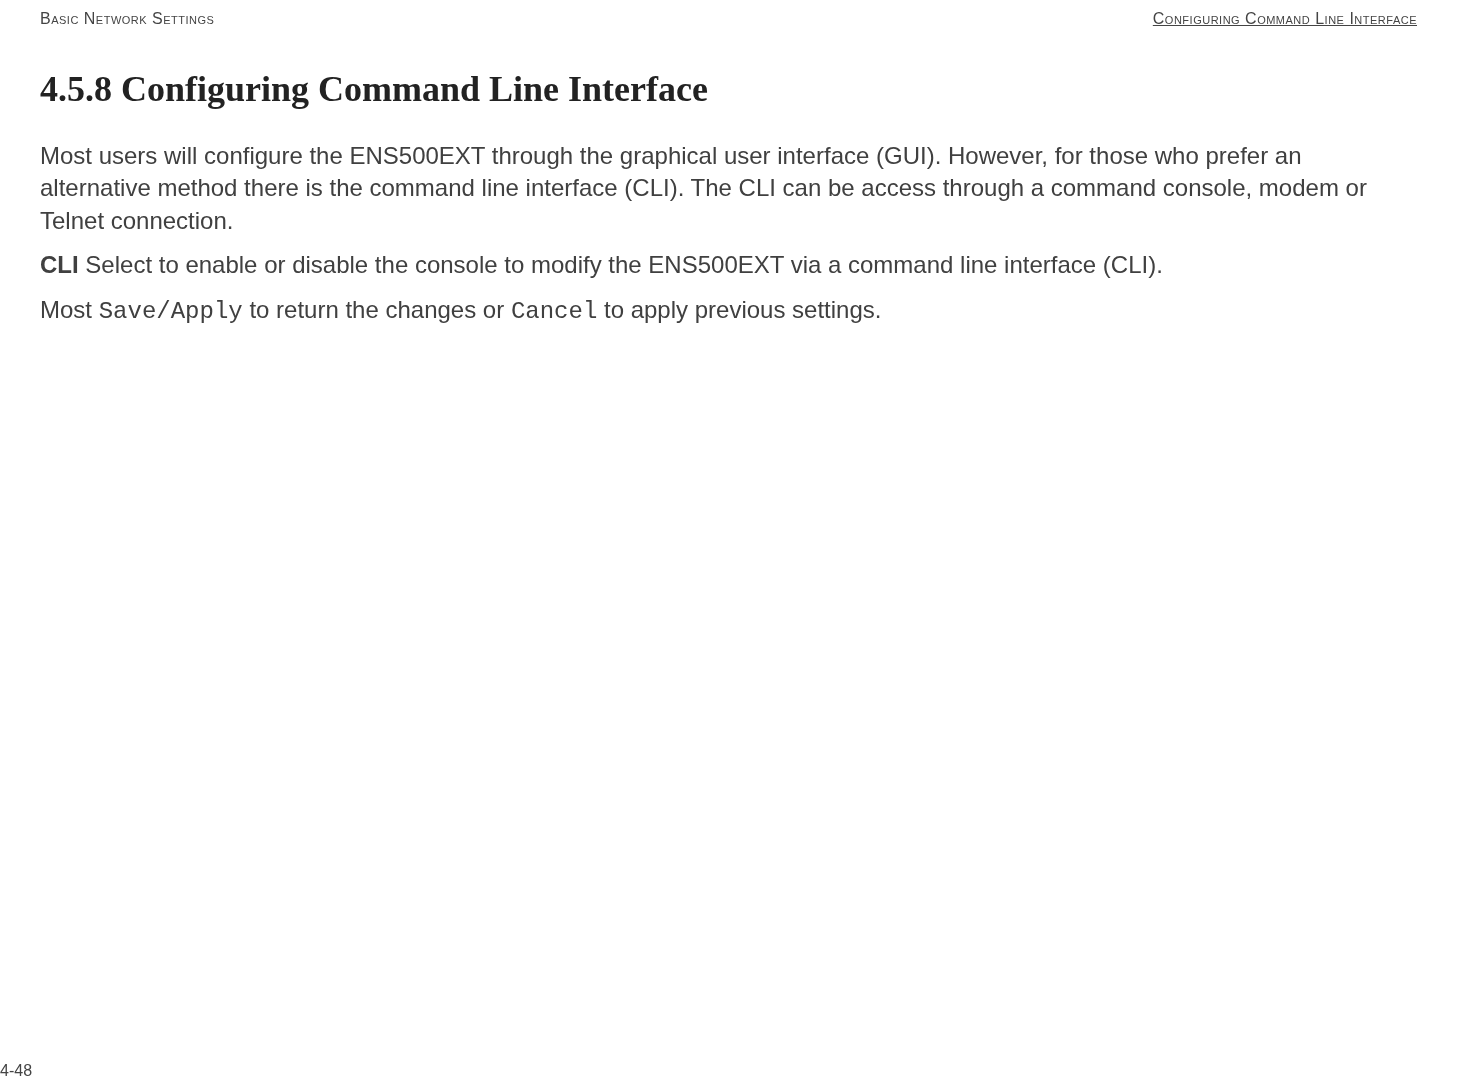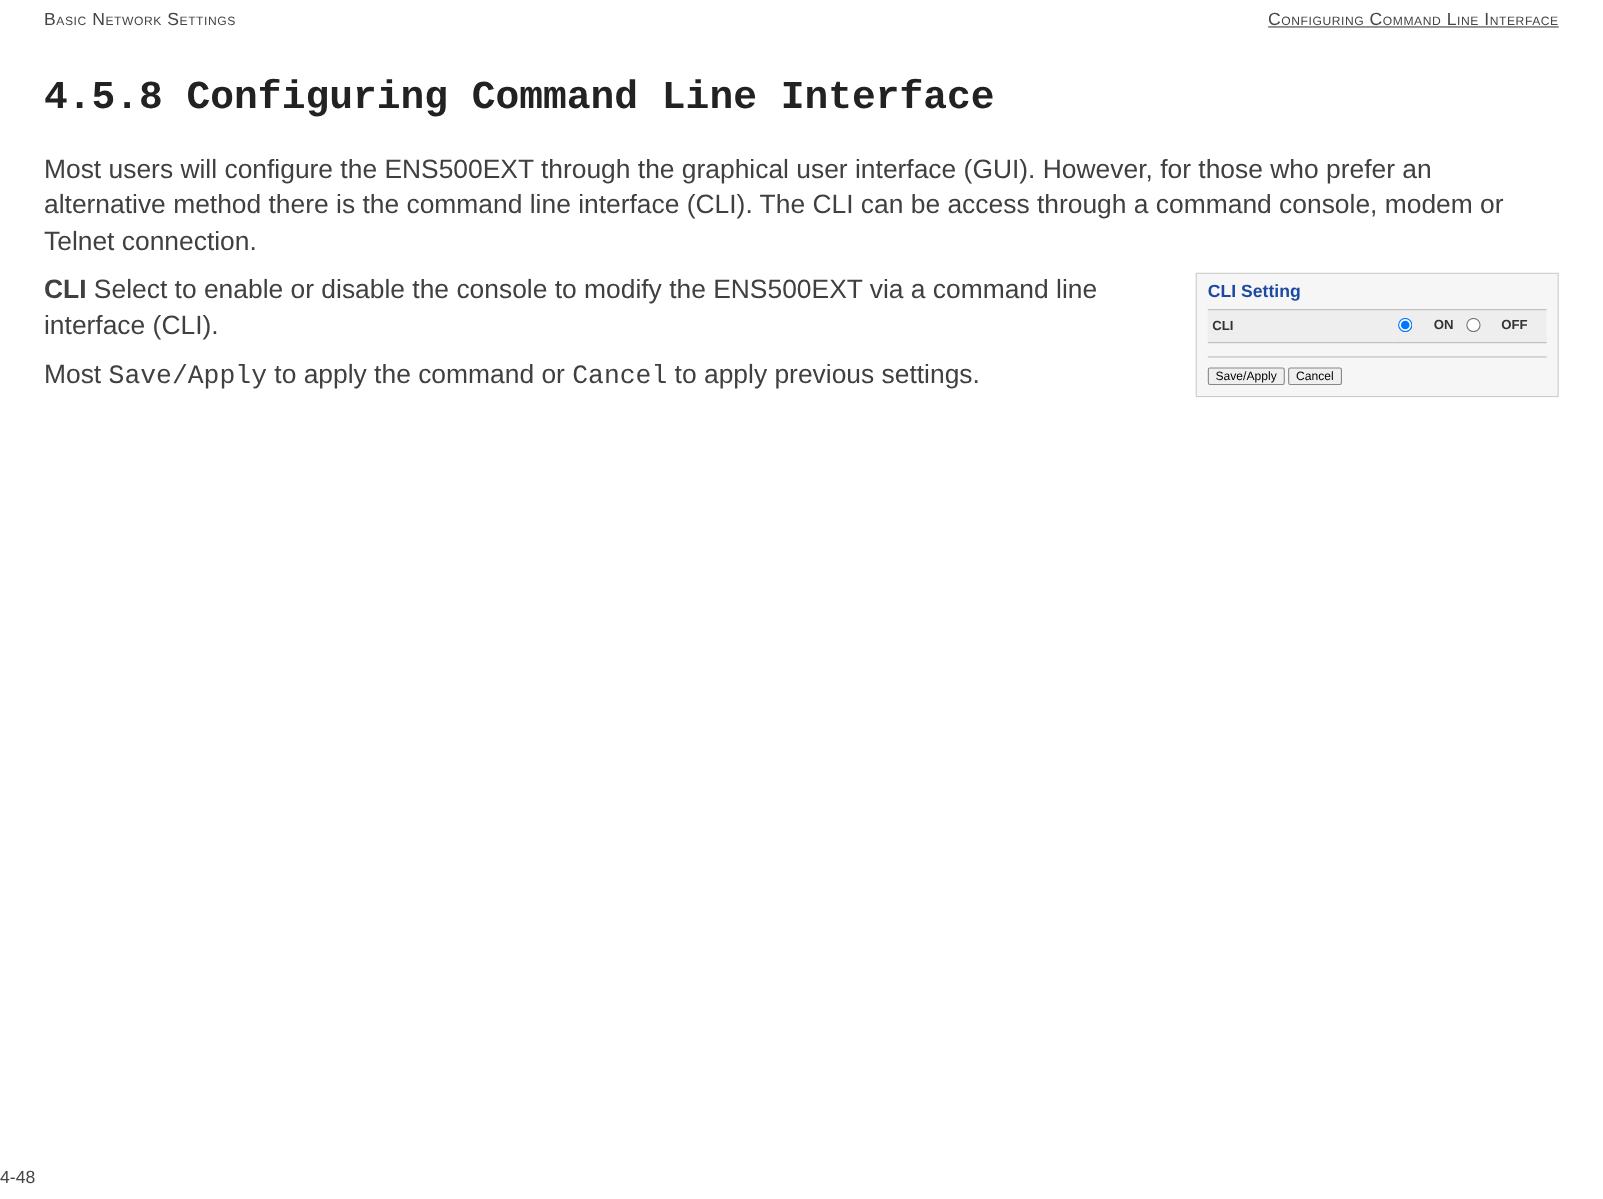--- a/index.html
+++ b/index.html
@@ -27,21 +27,21 @@
       margin-bottom: 40px;
     }
     .header-left {
       text-align: left;
     }
     .header-right {
       text-align: right;
       text-decoration: underline;
     }
     h1.section-title {
-      font-family: Liberation Mono, monospace;
+      font-family: Liberation Serif, serif;
       font-weight: bold;
       font-size: 36px;
       color: #222;
       margin-bottom: 30px;
     }
     .body-text {
       font-size: 24px;
       color: #404040;
       line-height: 1.35;
       margin-bottom: 12px;
@@ -134,43 +134,19 @@
 <h1 class="section-title">4.5.8 Configuring Command Line Interface</h1>
 
 <p class="body-text">Most users will configure the ENS500EXT through the graphical user interface (GUI). However, for those who prefer an alternative method there is the command line interface (CLI).  The CLI can be access through a command console, modem or Telnet connection.</p>
 
 <div class="content-row">
   <div class="text-col">
     <p class="body-text">
       <span class="cli-bold">CLI</span><span>  Select to enable or disable the console to modify the ENS500EXT via a command line interface (CLI).</span>
     </p>
     <p class="body-text">
-      <span>Most </span><span class="mono">Save/Apply</span><span> to apply the command or </span><span class="mono">Cancel</span><span> to apply previous settings.</span>
+      <span>Most </span><span class="mono">Save/Apply</span><span> to return the changes or </span><span class="mono">Cancel</span><span> to apply previous settings.</span>
     </p>
   </div>
 
-  <div class="screenshot-box">
-    <div class="cli-setting-title">CLI Setting</div>
-    <table class="cli-table">
-      <tbody>
-          <tr>
-        <td>CLI</td>
-        <td class="radio-cell">
-          <label class="radio-wrap">
-            <input type="radio" name="cli" checked="" style="">
-            <span>ON</span>
-          </label>
-          <label class="radio-wrap">
-            <input type="radio" name="cli" style="">
-            <span>OFF</span>
-          </label>
-        </td>
-      </tr>
-    </tbody>
-      </table>
-    <div class="button-row">
-      <button>Save/Apply</button>
-      <button>Cancel</button>
-    </div>
-  </div>
 </div>
 
 <div class="page-footer">4-48</div>
 
 </body></html>

